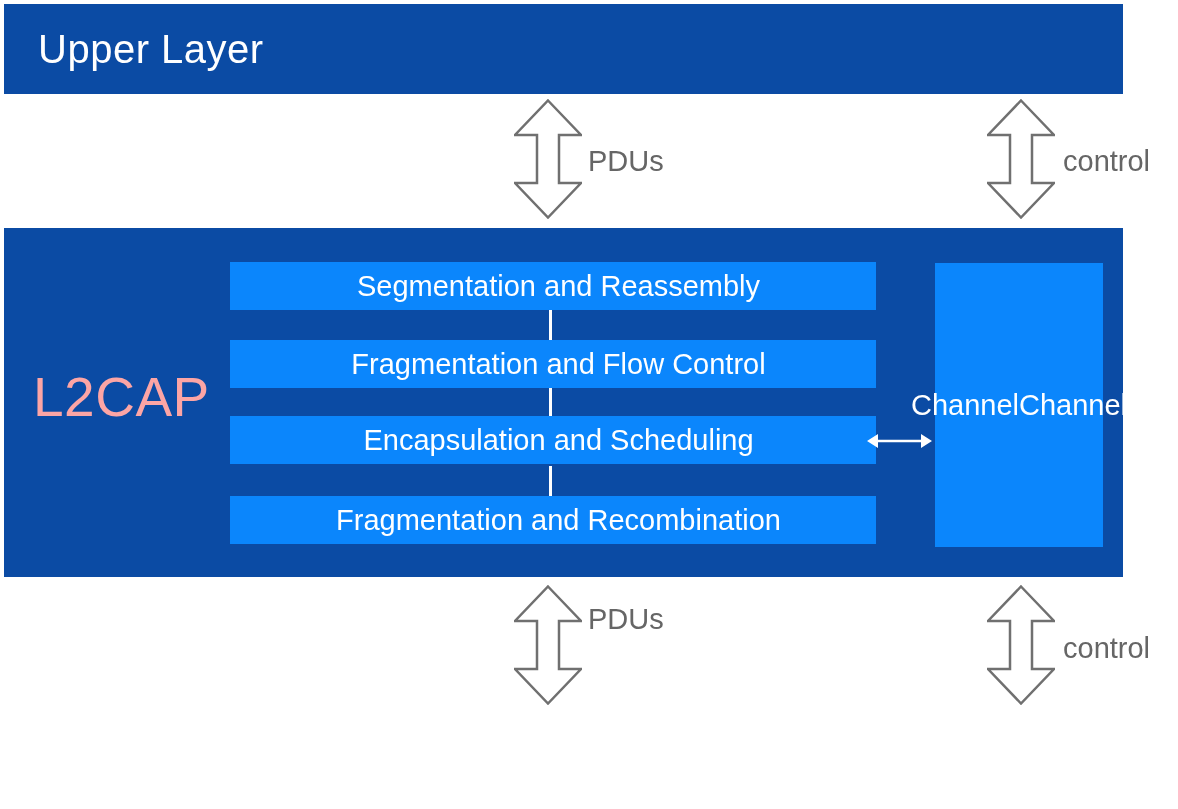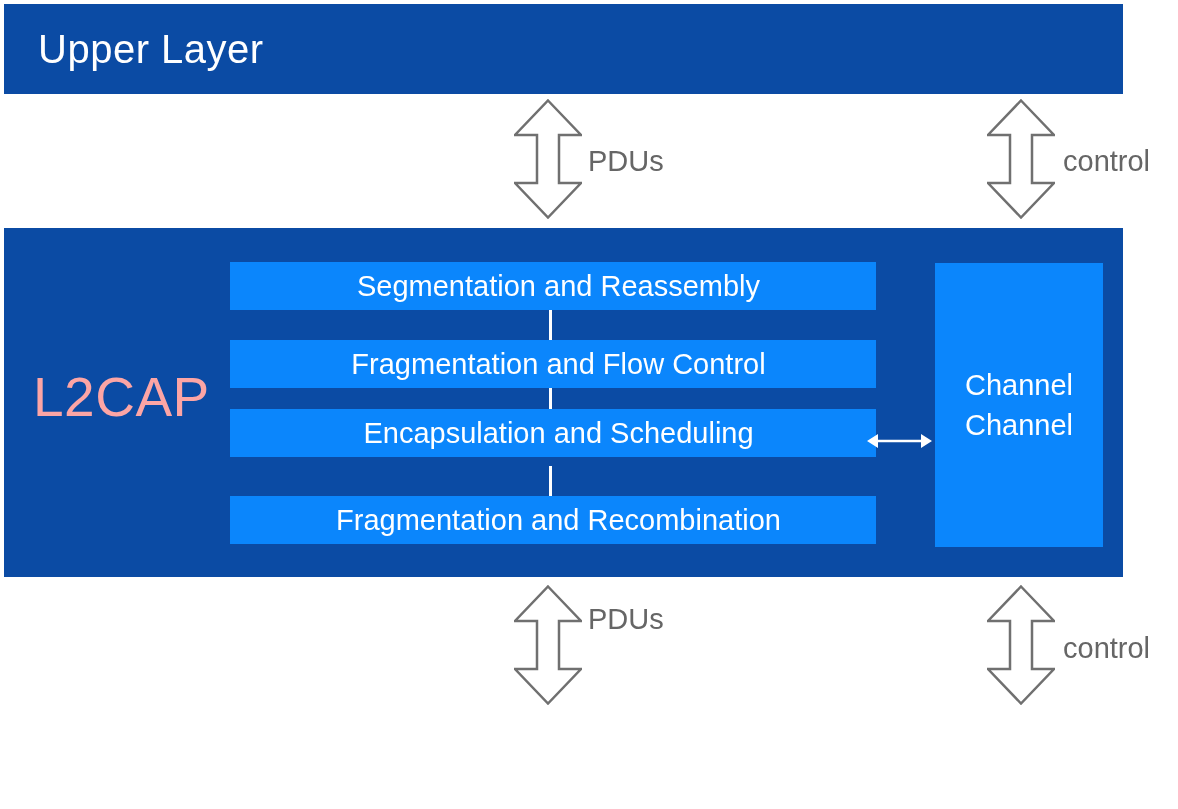--- a/index.html
+++ b/index.html
@@ -23,21 +23,21 @@
   .func-box{
     position:absolute;left:226px;width:635px;height:48px;background:#0b86fc;
     display:flex;align-items:center;justify-content:center;
     color:#ffffff;font-size:29px;white-space:nowrap;padding-left:11px;
   }
   .connector{
     position:absolute;left:545px;width:3px;height:30px;background:#ffffff;
   }
   #channel-manager{
     position:absolute;left:931px;top:35px;width:168px;height:284px;background:#0b86fc;
-    display:flex;flex-direction:column;align-items:center;justify-content:center;
+    display:flex;flex-direction:row;align-items:center;justify-content:center;
     color:#ffffff;font-size:29px;line-height:40px;text-align:center;
   }
   .v-arrow{position:absolute;width:68px;height:120px;}
   .h-arrow{position:absolute;left:862px;top:205px;width:67px;height:16px;}
   .flow-label{
     position:absolute;color:#666666;font-size:29px;line-height:30px;white-space:nowrap;
   }
 </style>
 </head>
 <body>
@@ -72,21 +72,21 @@
     <div class="func-box" style="top:34px">
       <span>Segmentation and Reassembly</span>
     </div>
     <div class="connector" style="top:82px"></div>
 
     <div class="func-box" style="top:112px">
       <span>Fragmentation and Flow Control</span>
     </div>
     <div class="connector" style="top:160px"></div>
 
-    <div class="func-box" style="top:181px">
+    <div class="func-box" style="top:188px">
       <span>Encapsulation and Scheduling</span>
     </div>
     <div class="connector" style="top:238px"></div>
 
     <div class="func-box" style="top:268px">
       <span>Fragmentation and Recombination</span>
     </div>
 
     <svg class="h-arrow" viewBox="0 0 67 16">
       <polygon points="1,8 12,1 12,6.8 55,6.8 55,1 66,8 55,15 55,9.2 12,9.2 12,15" fill="#ffffff"></polygon>

